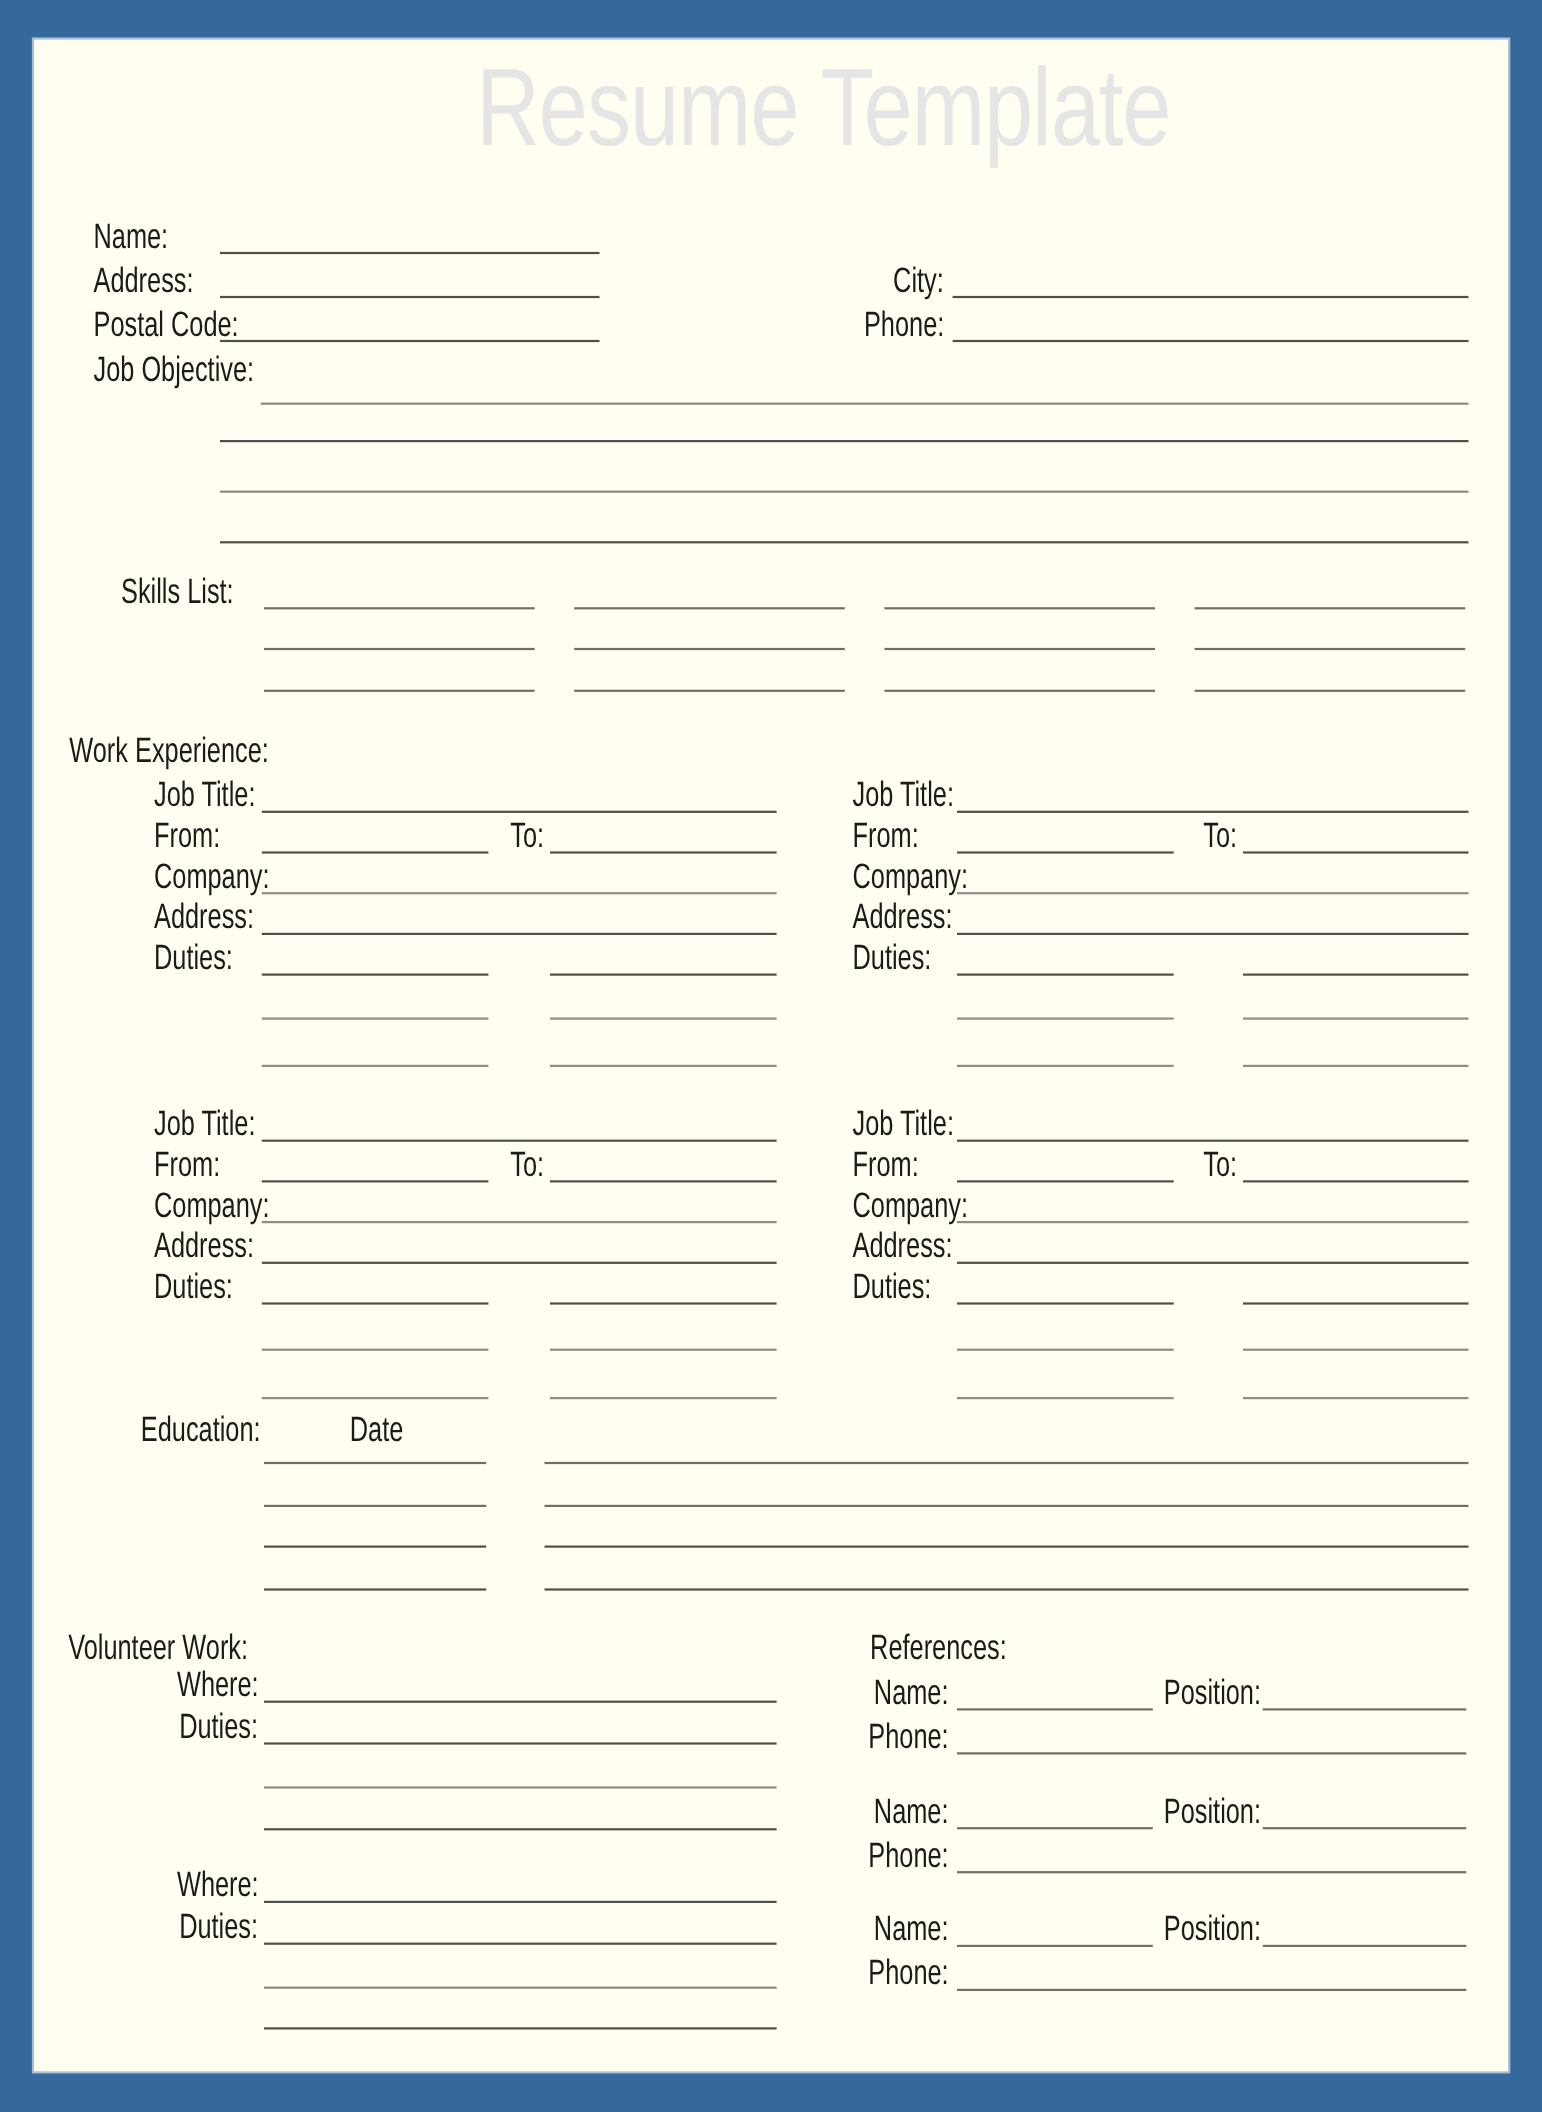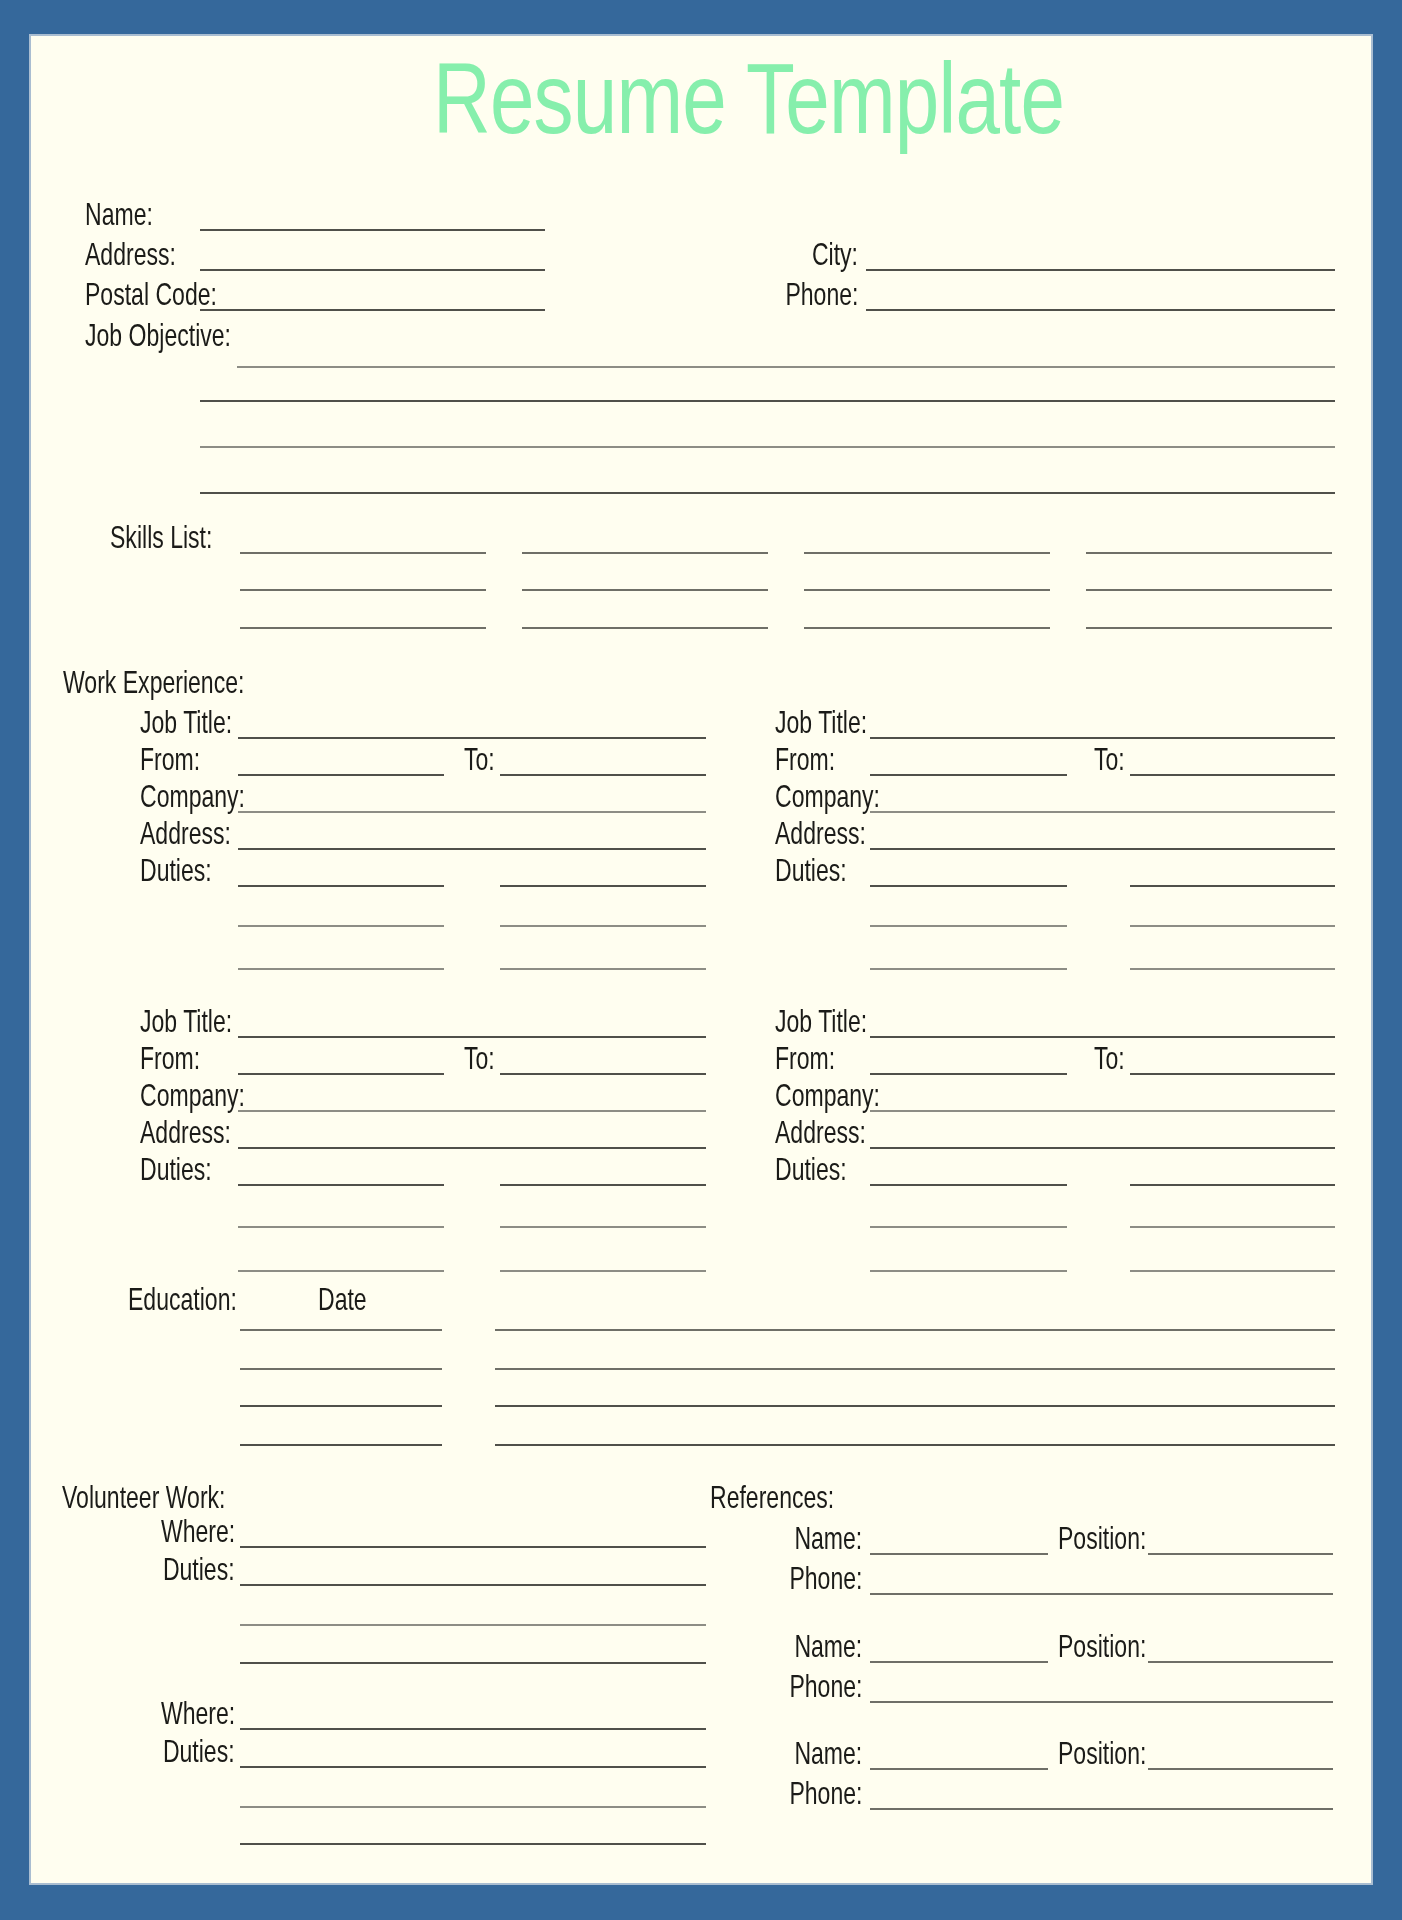--- a/index.html
+++ b/index.html
@@ -1,21 +1,21 @@
 <!DOCTYPE html>
 <html><head>
 <meta charset="utf-8">
 <style>
   html,body{margin:0;padding:0;background:#35689b;}
   .canvas{position:relative;width:1402px;height:1920px;background:#35689b;overflow:hidden;
           font-family:"Liberation Sans","DejaVu Sans",sans-serif;}
   .page{position:absolute;left:31px;top:36px;right:31px;bottom:37px;background:#fffef0;
         box-shadow:0 0 0 2px #a9bdd1;}
   .title{position:absolute;left:96px;right:0;top:48px;text-align:center;
-         font-size:100px;font-weight:500;color:#86efac;line-height:1;white-space:nowrap;}
+         font-size:100px;font-weight:500;color:#e5e5e5;line-height:1;white-space:nowrap;}
   .title>span{display:inline-block;transform:scaleX(0.8);transform-origin:50% 50%;letter-spacing:-1px;}
   .lbl{position:absolute;font-size:32px;line-height:1;color:#1b1b18;white-space:nowrap;}
   .lbl>span{display:inline-block;transform:scaleX(0.72);transform-origin:0 50%;}
   .lbl.r{text-align:right;}
   .lbl.r>span{transform-origin:100% 50%;}
   .ln{position:absolute;height:0;border-top:2px solid #50504a;}
   .ln.lt{border-top-color:#8d8d85;}
   .ln.md{border-top-color:#6f6f67;}
 </style>
 </head>
@@ -158,21 +158,21 @@
   <div class="ln" style="left:240px;width:466px;top:1584px"></div>
   <div class="ln lt" style="left:240px;width:466px;top:1624px"></div>
   <div class="ln" style="left:240px;width:466px;top:1662px"></div>
   <div class="lbl r" style="right:1167px;top:1697px"><span>Where:</span></div>
   <div class="ln" style="left:240px;width:466px;top:1728px"></div>
   <div class="lbl r" style="right:1167px;top:1735px"><span>Duties:</span></div>
   <div class="ln" style="left:240px;width:466px;top:1766px"></div>
   <div class="ln lt" style="left:240px;width:466px;top:1806px"></div>
   <div class="ln" style="left:240px;width:466px;top:1843px"></div>
 
-  <div class="lbl" style="left:710px;top:1481px"><span>References:</span></div>
+  <div class="lbl" style="left:791px;top:1481px"><span>References:</span></div>
 
   <div>
     <div class="lbl r" style="right:540px;top:1522px"><span>Name:</span></div>
     <div class="ln md" style="left:870px;width:178px;top:1553px"></div>
     <div class="lbl" style="left:1058px;top:1522px"><span>Position:</span></div>
     <div class="ln md" style="left:1148px;width:185px;top:1553px"></div>
     <div class="lbl r" style="right:540px;top:1562px"><span>Phone:</span></div>
     <div class="ln md" style="left:870px;width:463px;top:1593px"></div>
   </div>
 

